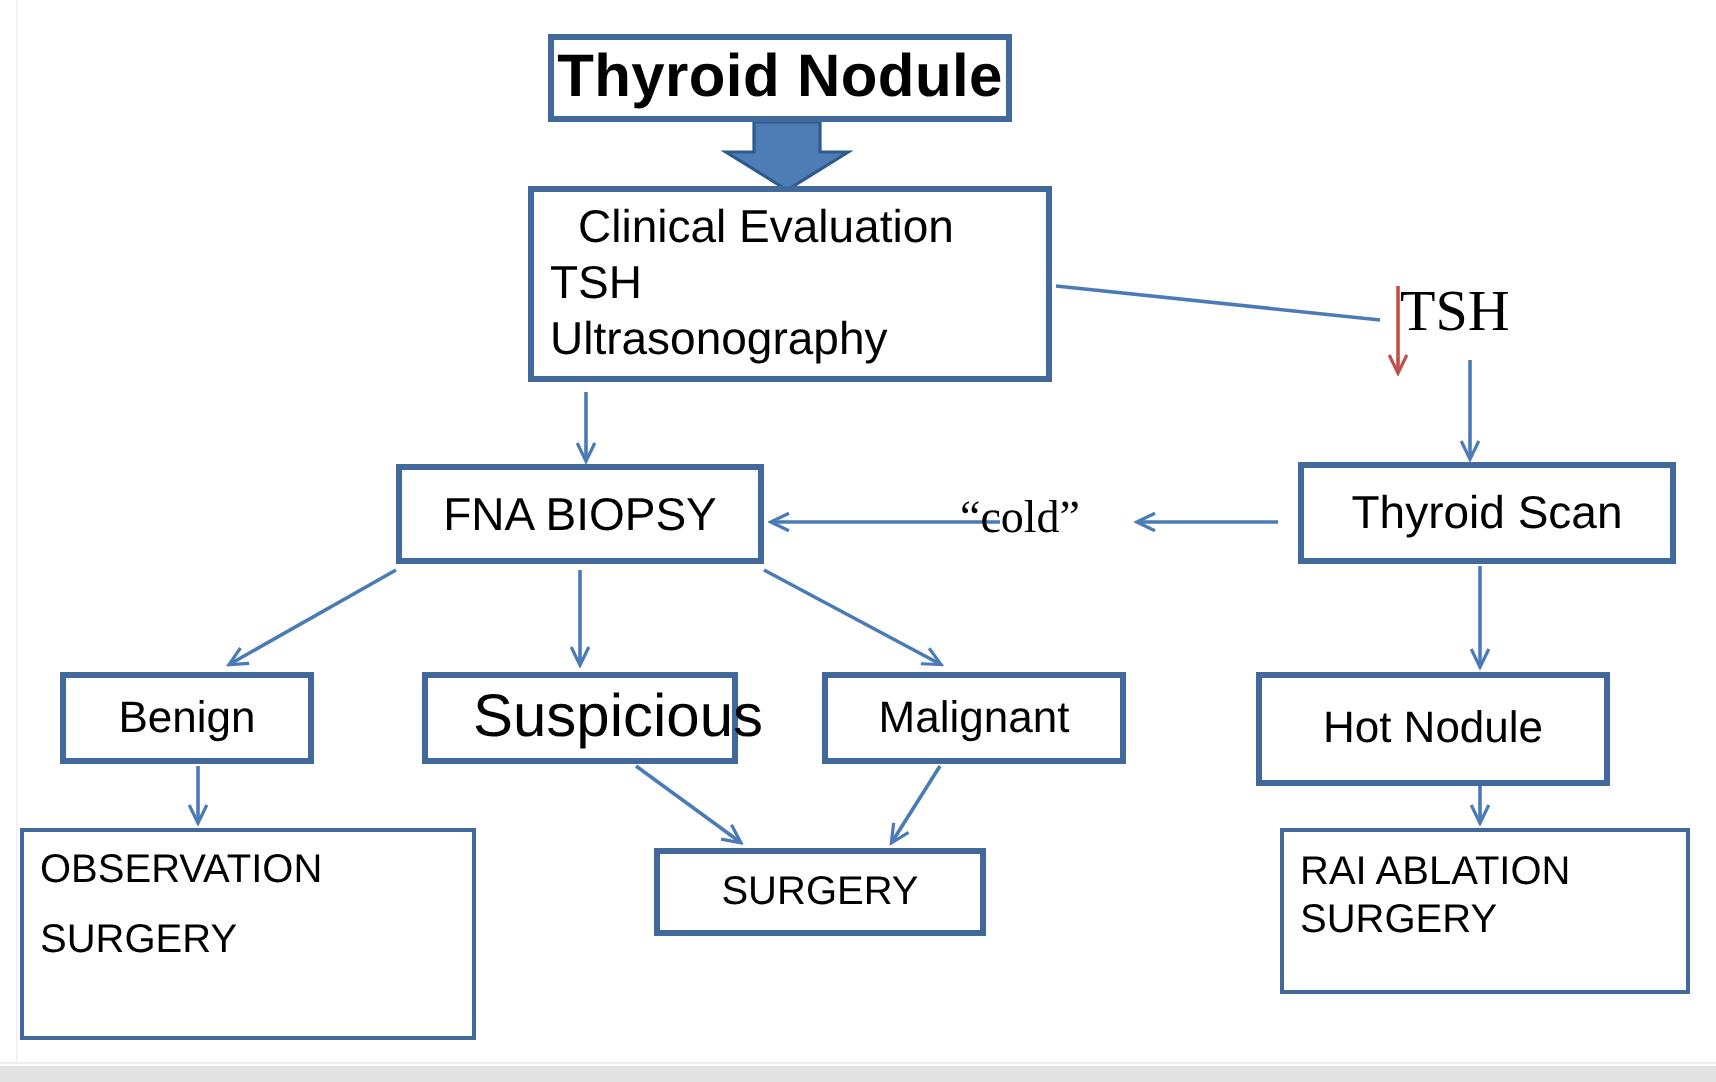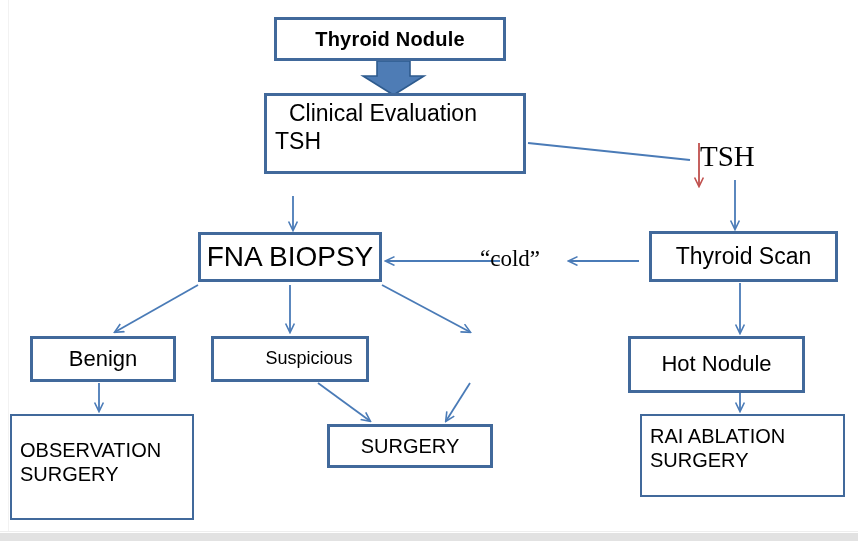--- a/index.html
+++ b/index.html
@@ -61,45 +61,45 @@
     align-items: flex-start;
     justify-content: flex-start;
     text-align: left;
   }
   .node-line {
     line-height: 1.22;
     white-space: pre;
   }
   
   #node-thyroid-nodule { left: 274px; top: 17px; width: 232px; height: 44px; border-width: 3px; }
-  #node-thyroid-nodule .node-line { font-size: 20px; font-weight: bold; letter-spacing: 0.2px; }
-
-  #node-clinical-eval { left: 264px; top: 93px; width: 262px; height: 81px; padding: 3px 0 0 8px; border-width: 3px; }
+  #node-thyroid-nodule .node-line { font-size: 30px; font-weight: bold; letter-spacing: 0.2px; }
+
+  #node-clinical-eval { left: 264px; top: 93px; width: 262px; height: 98px; padding: 3px 0 0 8px; border-width: 3px; }
   #node-clinical-eval .node-line { font-size: 23px; }
   #node-clinical-eval .node-line.indent { padding-left: 14px; }
 
   #node-fna-biopsy { left: 198px; top: 232px; width: 184px; height: 50px; border-width: 3px; }
-  #node-fna-biopsy .node-line { font-size: 28px; }
+  #node-fna-biopsy .node-line { font-size: 23px; }
 
   #node-thyroid-scan { left: 649px; top: 231px; width: 189px; height: 51px; border-width: 3px; }
   #node-thyroid-scan .node-line { font-size: 23px; }
 
-  #node-benign { left: 30px; top: 336px; width: 146px; height: 46px; border-width: 3px; }
+  #node-benign { left: 30px; top: 336px; width: 127px; height: 46px; border-width: 3px; }
   #node-benign .node-line { font-size: 22px; }
 
   #node-suspicious { left: 211px; top: 336px; width: 158px; height: 46px; border-width: 3px; }
-  #node-suspicious .node-line { font-size: 18px; margin-left: 38px; }
+  #node-suspicious .node-line { font-size: 30px; margin-left: 38px; }
 
   #node-malignant { left: 411px; top: 336px; width: 152px; height: 46px; border-width: 3px; }
   #node-malignant .node-line { font-size: 22px; }
 
   #node-hot-nodule { left: 628px; top: 336px; width: 177px; height: 57px; border-width: 3px; }
   #node-hot-nodule .node-line { font-size: 22px; }
 
-  #node-observation-surgery { left: 10px; top: 414px; width: 184px; height: 106px; padding: 22px 0 0 8px; border-width: 2px; }
+  #node-observation-surgery { left: 10px; top: 414px; width: 228px; height: 106px; padding: 7px 0 0 8px; border-width: 2px; gap: 11px; }
   #node-observation-surgery .node-line { font-size: 20px; }
 
   #node-surgery { left: 327px; top: 424px; width: 166px; height: 44px; border-width: 3px; }
   #node-surgery .node-line { font-size: 20px; }
 
   #node-rai-ablation { left: 640px; top: 414px; width: 205px; height: 83px; padding: 8px 16px 0 8px; border-width: 2px; }
   #node-rai-ablation .node-line { font-size: 20px; }
 
   
   .serif-label {
@@ -169,38 +169,42 @@
     <line x1="740" y1="384" x2="740" y2="411" stroke="#4A7BB7" stroke-width="1.8" marker-end="url(#ah-blue)"></line>
   </svg>
 
   <div class="node center" id="node-thyroid-nodule">
     <div class="node-line">Thyroid Nodule</div>
   </div>
 
   <div class="node topleft" id="node-clinical-eval">
     <div class="node-line indent">Clinical Evaluation</div>
     <div class="node-line">TSH</div>
+    <div class="node-line">Ultrasonography</div>
   </div>
 
   <div class="node center" id="node-fna-biopsy">
     <div class="node-line">FNA BIOPSY</div>
   </div>
 
   <div class="node center" id="node-thyroid-scan">
     <div class="node-line">Thyroid Scan</div>
   </div>
 
   <div class="node center" id="node-benign">
     <div class="node-line">Benign</div>
   </div>
 
   <div class="node center" id="node-suspicious">
     <div class="node-line">Suspicious</div>
   </div>
 
+  <div class="node center" id="node-malignant">
+    <div class="node-line">Malignant</div>
+  </div>
 
   <div class="node center" id="node-hot-nodule">
     <div class="node-line">Hot Nodule</div>
   </div>
 
   <div class="node topleft" id="node-observation-surgery">
     <div class="node-line">OBSERVATION</div>
     <div class="node-line">SURGERY</div>
   </div>
 

